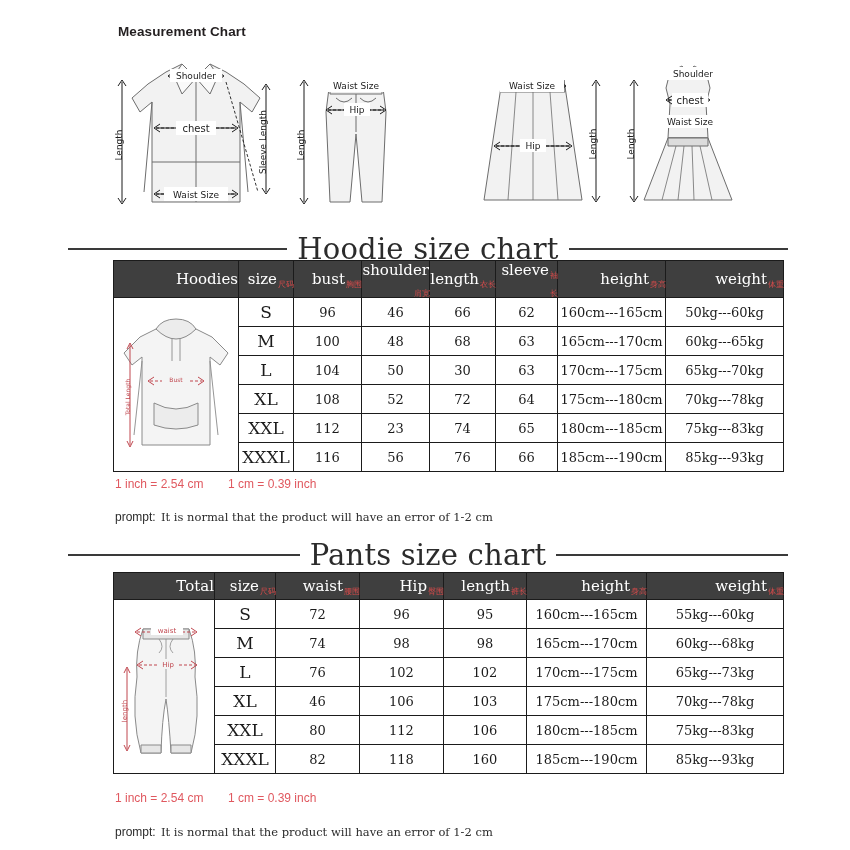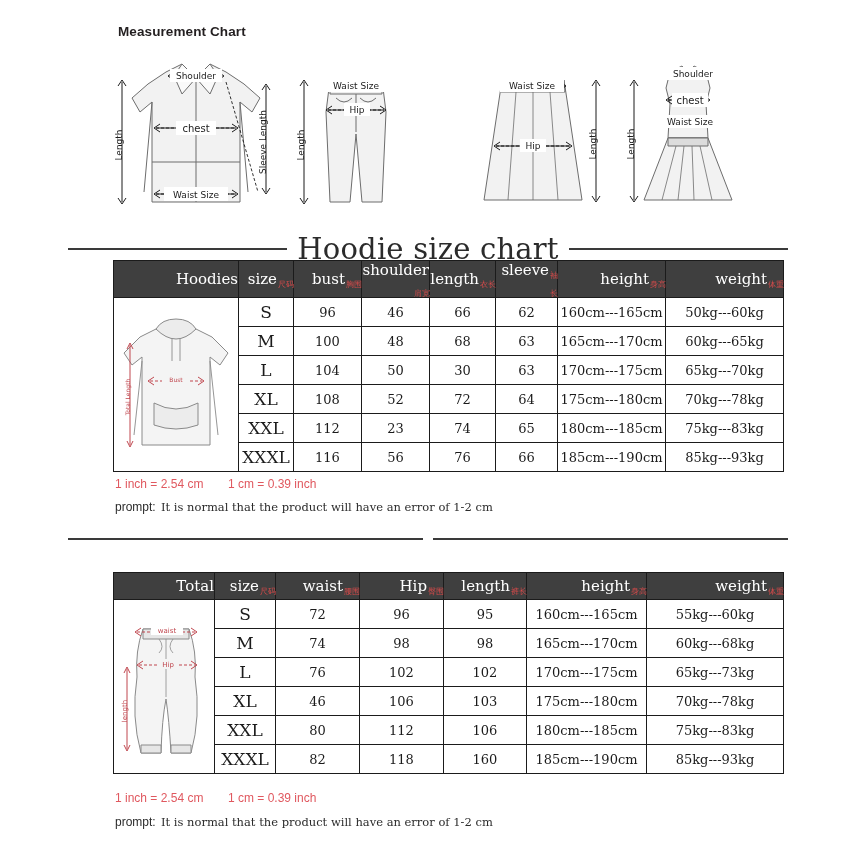--- a/index.html
+++ b/index.html
@@ -106,21 +106,21 @@
     justify-content: center;
   }
 
   
   .note {
     position: absolute;
     font-size: 12px;
     font-family: "Liberation Sans", sans-serif;
   }
   .note.red { color: #e0585f; }
-  .note.black { color: #2b2b2b; }
+  .note.black { color: #2b2b2b; margin-top: 10px; }
 
   .sr { position: absolute; left: -9999px; }
 </style>
 </head>
 <body>
 
 <div class="page">
 
   <div class="meas-title">Measurement Chart</div>
 
@@ -413,20 +413,21 @@
 
   <div class="sr"></div>
 
   <div class="note red" style="left:115px; top:477px;">1 inch = 2.54 cm</div>
   <div class="note red" style="left:228px; top:477px;">1 cm = 0.39 inch</div>
   <div class="note black" style="left:115px; top:500px;">prompt:</div>
   <div class="note black mono" style="left:161px; top:500px; font-family:'DejaVu Serif',serif; font-size:11.5px;">It is normal that the product will have an error of 1-2 cm</div>
 
   <div class="section-head" style="top:538px;">
     <div class="rule"></div>
+    <div class="ht">Pants size chart</div>
     <div class="rule"></div>
   </div>
 
   <div class="tbl-wrap" style="left:113px; top:572px;">
     <table class="size">
       <colgroup>
         <col style="width:101px">
           <col style="width:61px">
           <col style="width:84px">
         <col style="width:84px">

